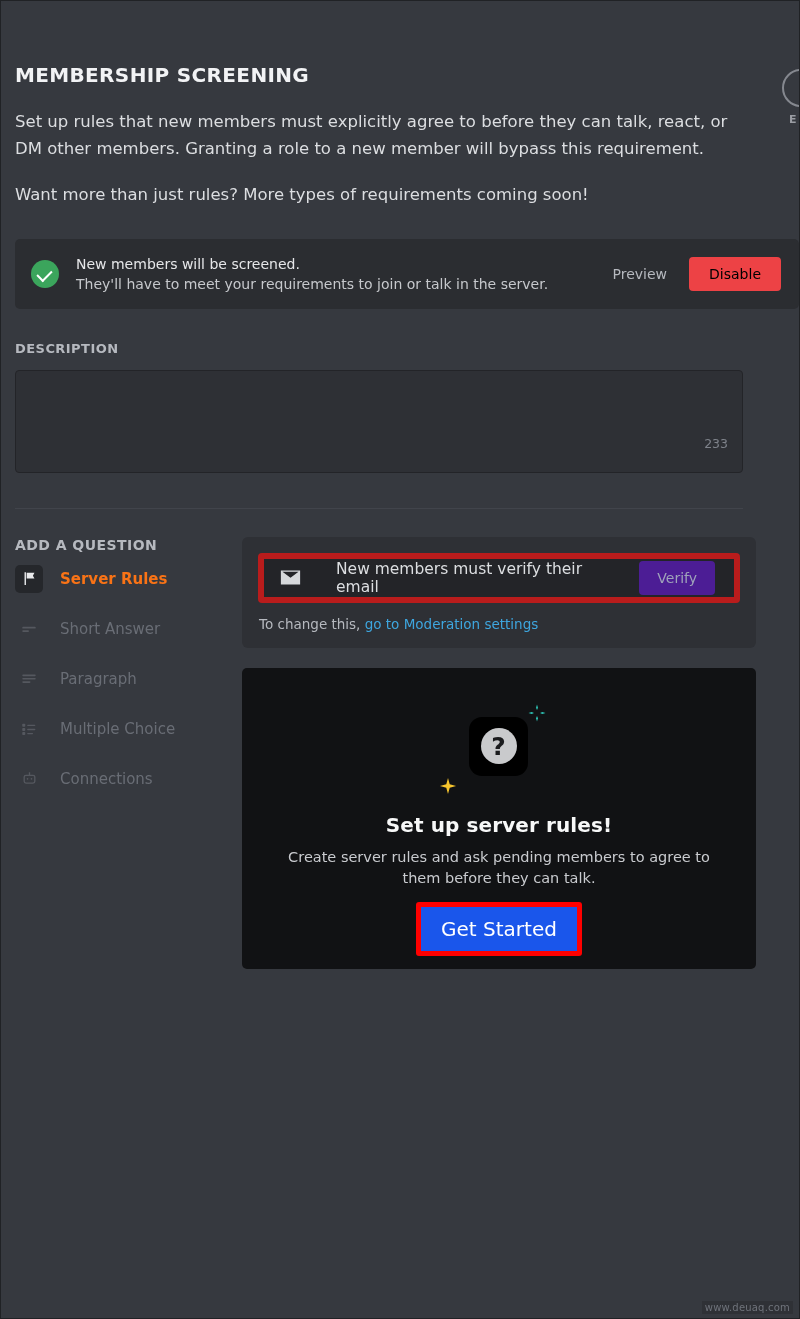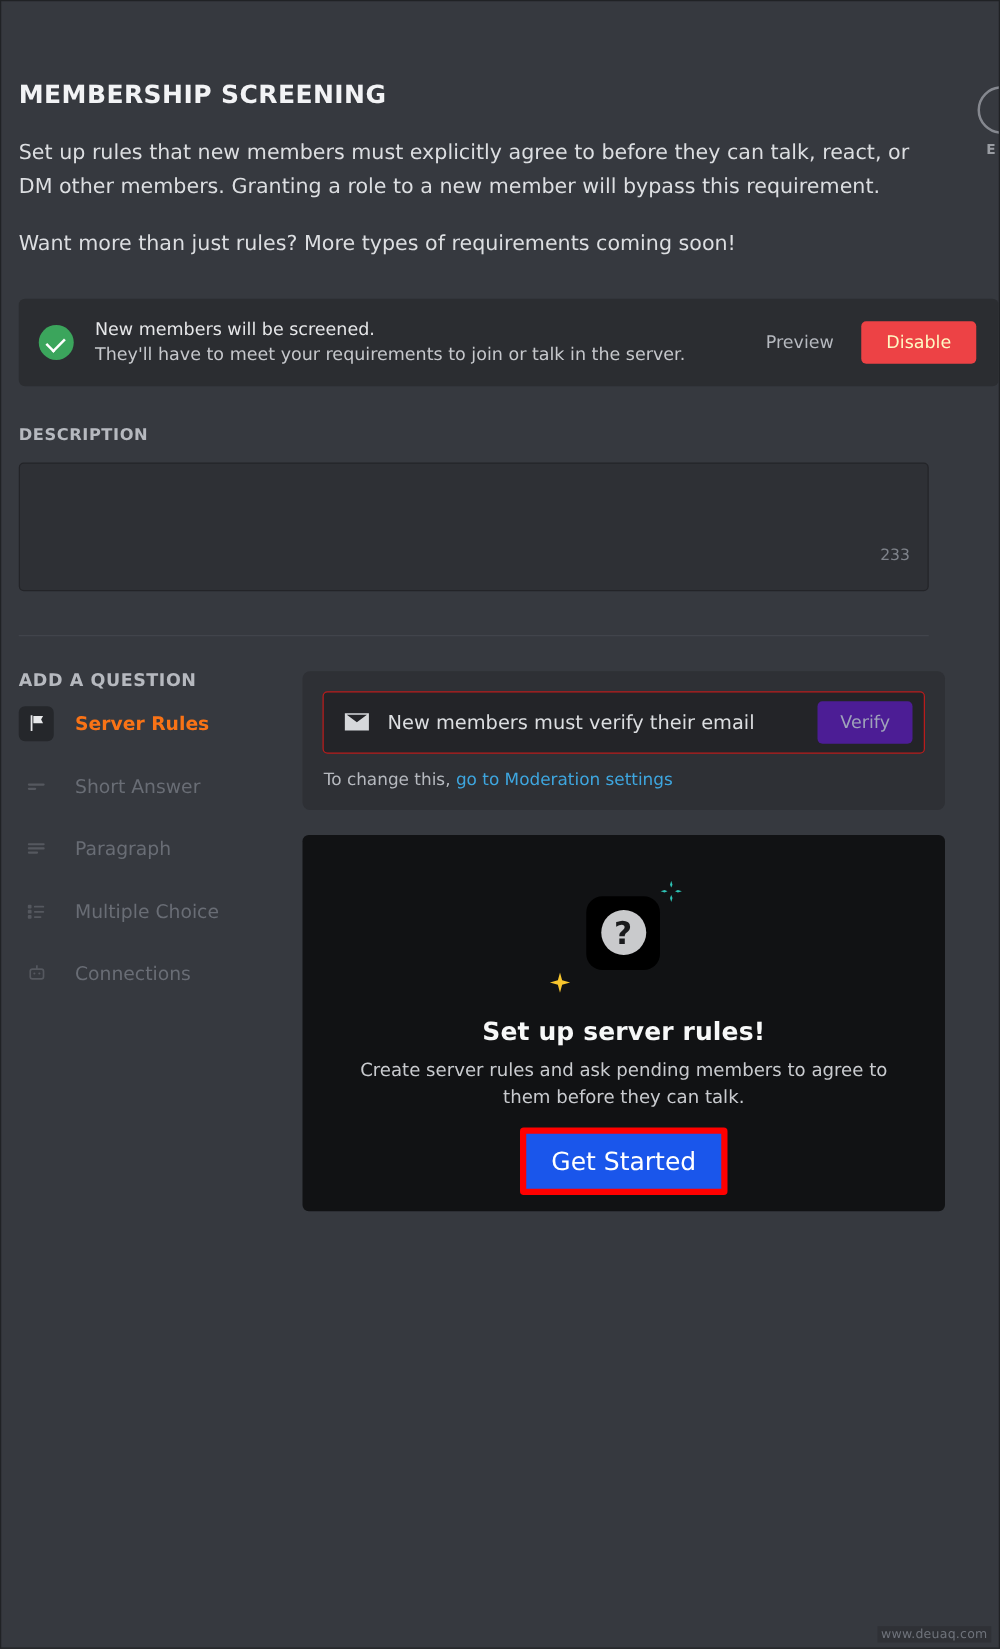--- a/index.html
+++ b/index.html
@@ -106,21 +106,21 @@
     line-height: 20px;
   }
   .preview-link {
     font-size: 14px;
     color: #b6b9bf;
     margin-right: 22px;
     white-space: nowrap;
   }
   .disable-btn {
     background: #ed4245;
-    color: #fef9c3;
+    color: #000000;
     font-size: 14px;
     font-weight: 500;
     border: none;
     border-radius: 4px;
     padding: 9px 20px;
     cursor: pointer;
     font-family: "DejaVu Sans", sans-serif;
   }
 
   
@@ -205,26 +205,27 @@
   .cards { flex: 1 1 auto; margin-left: 15px; }
 
   .email-card {
     width: 514px;
     background: #2e3035;
     border-radius: 6px;
     padding: 16px;
   }
   .email-row {
     background: #232428;
-    border: 1px solid #b91c1c;
+    border: 6px solid #b91c1c;
     border-radius: 4px;
     height: 50px;
     display: flex;
     align-items: center;
-    padding: 0 9px 0 16px;
+    padding: 0 19px 0 16px;
+    gap: 21px;
   }
   .env-icon { flex: 0 0 auto; display: flex; align-items: center; }
   .email-text {
     margin-left: 14px;
     flex: 1 1 auto;
     font-size: 15.5px;
     color: #dcdee1;
   }
   .verify-btn {
     background: #4c1d95;

